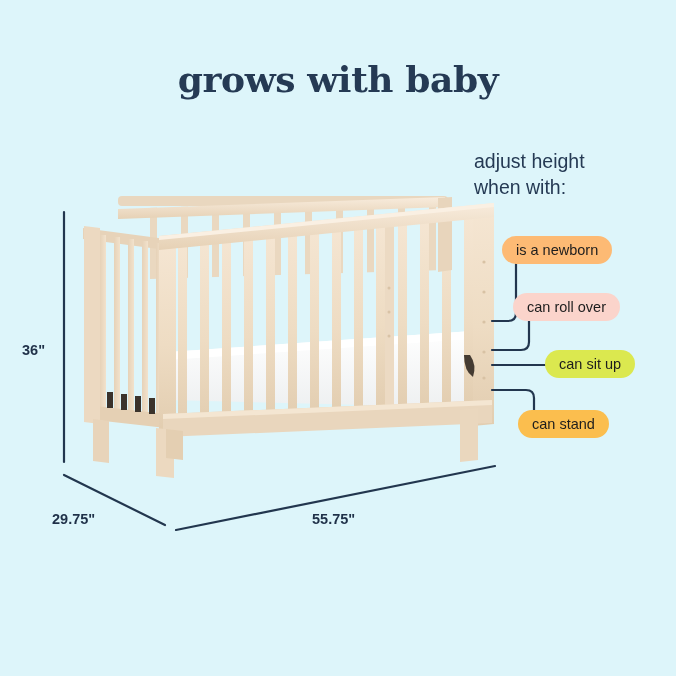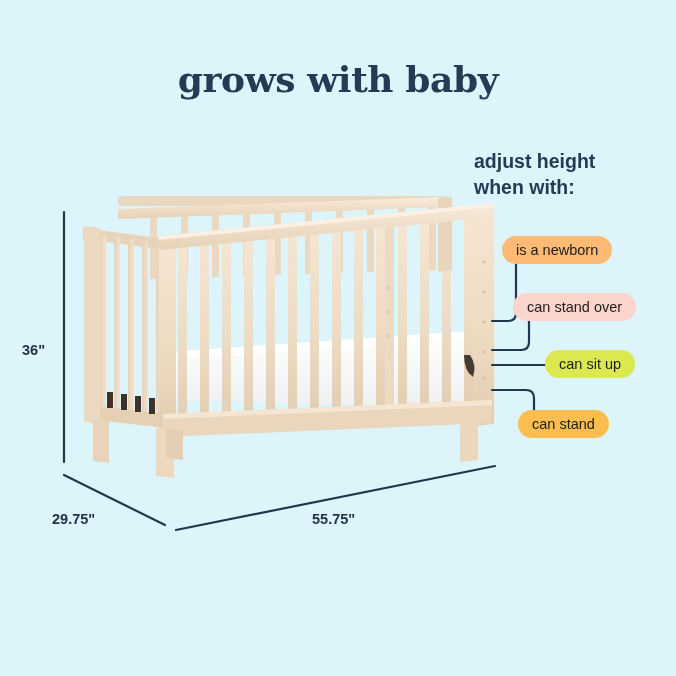--- a/index.html
+++ b/index.html
@@ -38,21 +38,21 @@
   }
 
   
   #adjust-prompt {
     position: absolute;
     left: 474px;
     top: 148px;
     width: 200px;
     font-size: 19.5px;
     line-height: 26px;
-    font-weight: 700;
+    font-weight: 400;
     color: #253a54;
   }
   #adjust-prompt .ln { display: block; white-space: nowrap; }
 
   
   .pill {
     position: absolute;
     height: 28px;
     line-height: 28px;
     border-radius: 14px;
@@ -255,17 +255,17 @@
   <svg class="layer" id="connector-layer" viewBox="0 0 676 676">
     <g stroke="#22364e" stroke-width="2.2" fill="none" stroke-linecap="round" stroke-linejoin="round">
       <path d="M516,264 L516,313 Q516,321 508,321 L492,321"></path>
       <path d="M529,321 L529,342 Q529,350 521,350 L492,350"></path>
       <path d="M545,365 L500,365 Q492,365 492,365"></path>
       <path d="M492,390 L526,390 Q534,390 534,398 L534,412"></path>
     </g>
   </svg>
 
   <div class="pill" id="pill-newborn" style="background: #fdba74;">is a newborn</div>
-  <div class="pill" id="pill-rollover" style="background: rgb(251, 212, 203);">can stand over</div>
+  <div class="pill" id="pill-rollover" style="background: rgb(251, 212, 203);">can roll over</div>
   <div class="pill" id="pill-stand" style="background: rgb(251, 190, 78);">can stand</div>
   <div class="pill" id="pill-situp" style="background: rgb(219, 232, 79);">can sit up</div>
 
 </div>
 
 </body></html>

